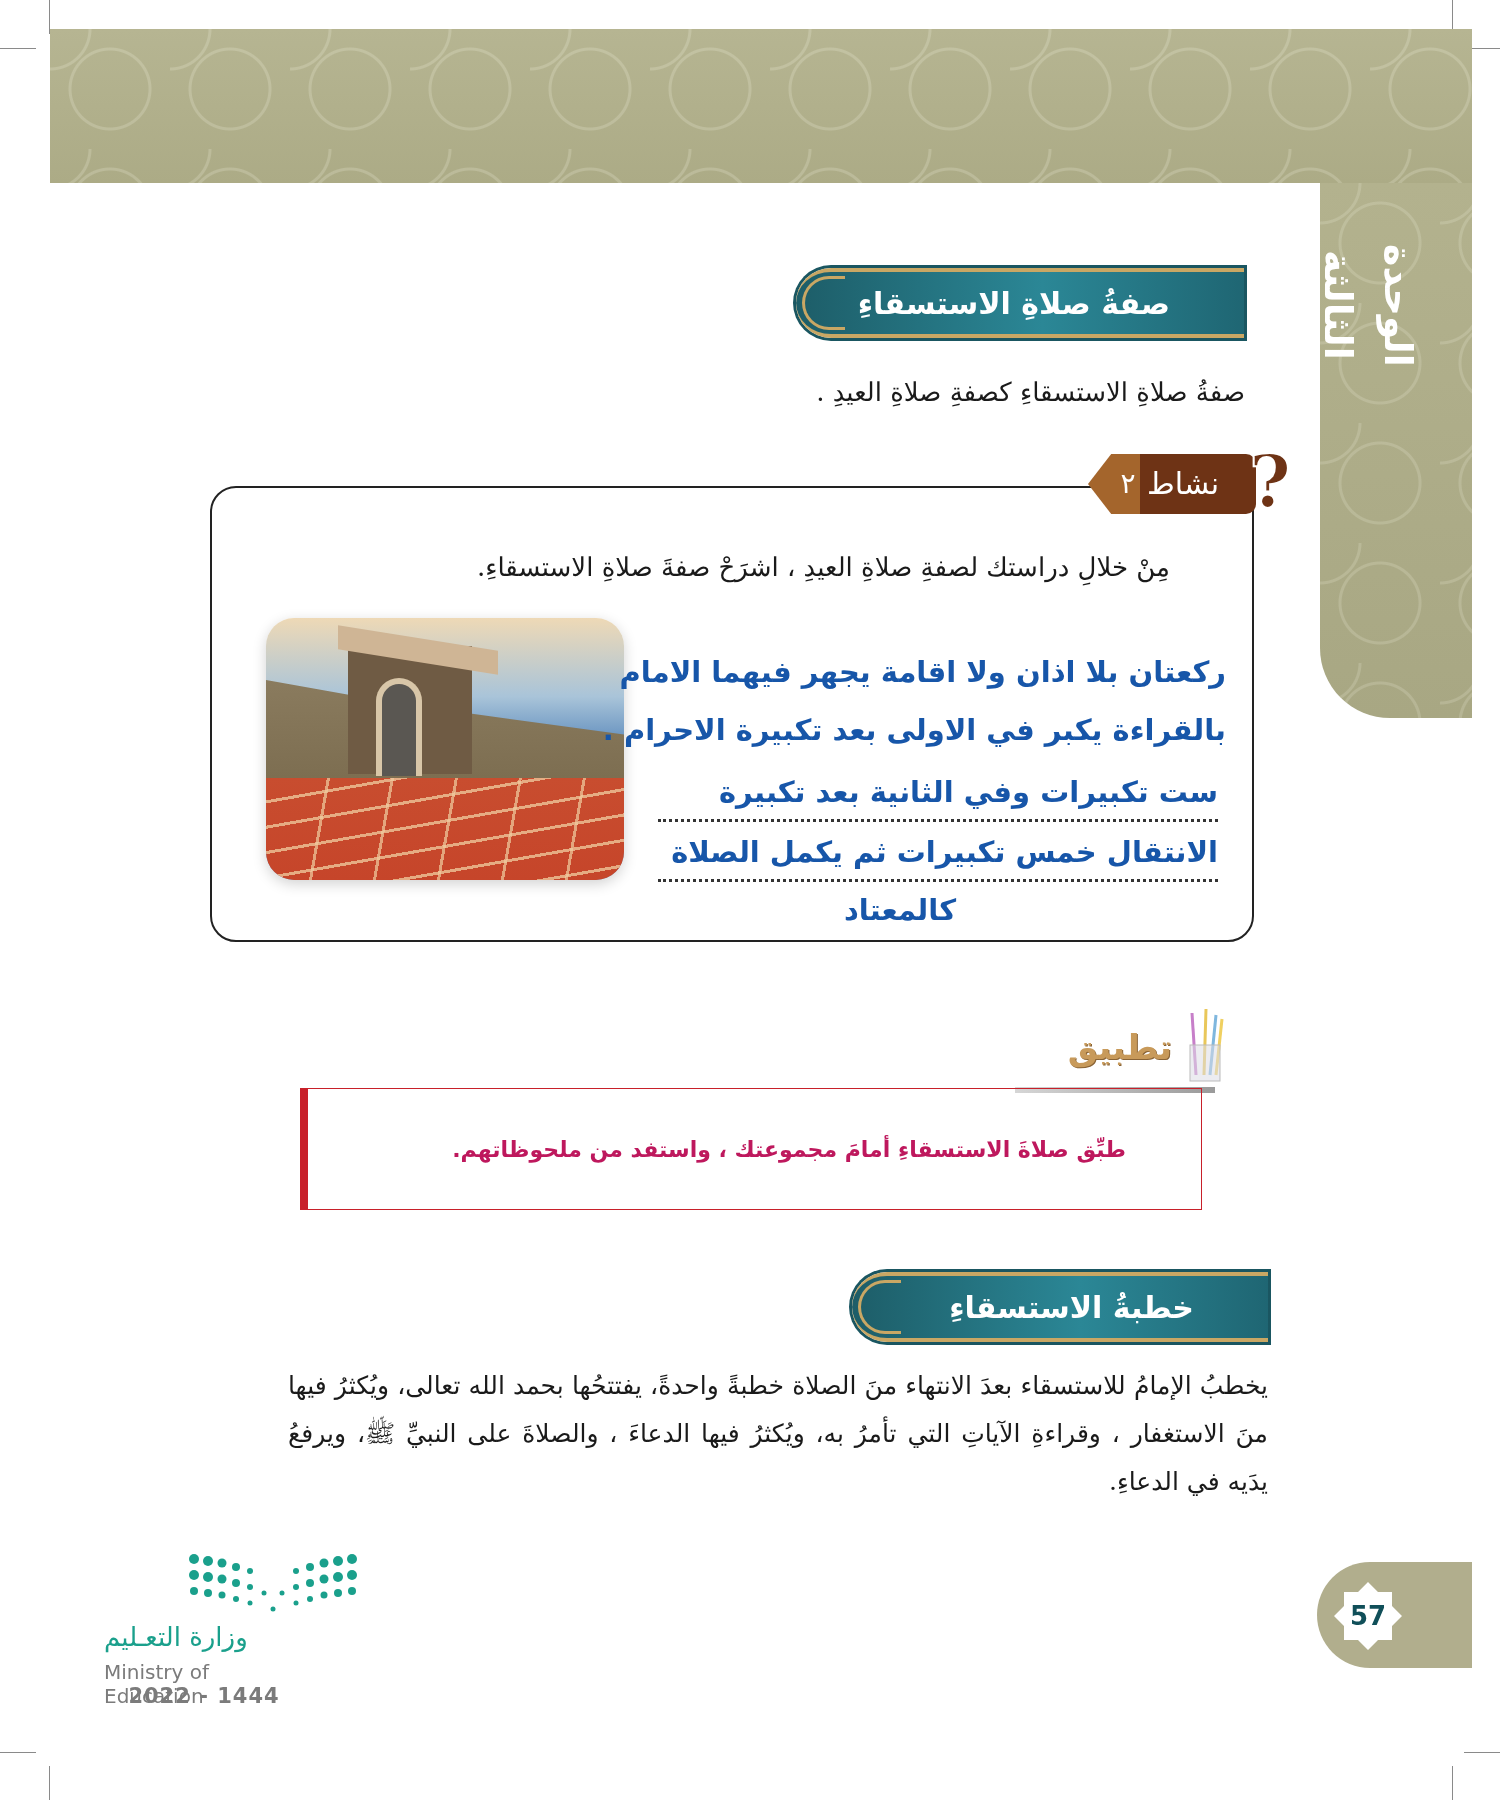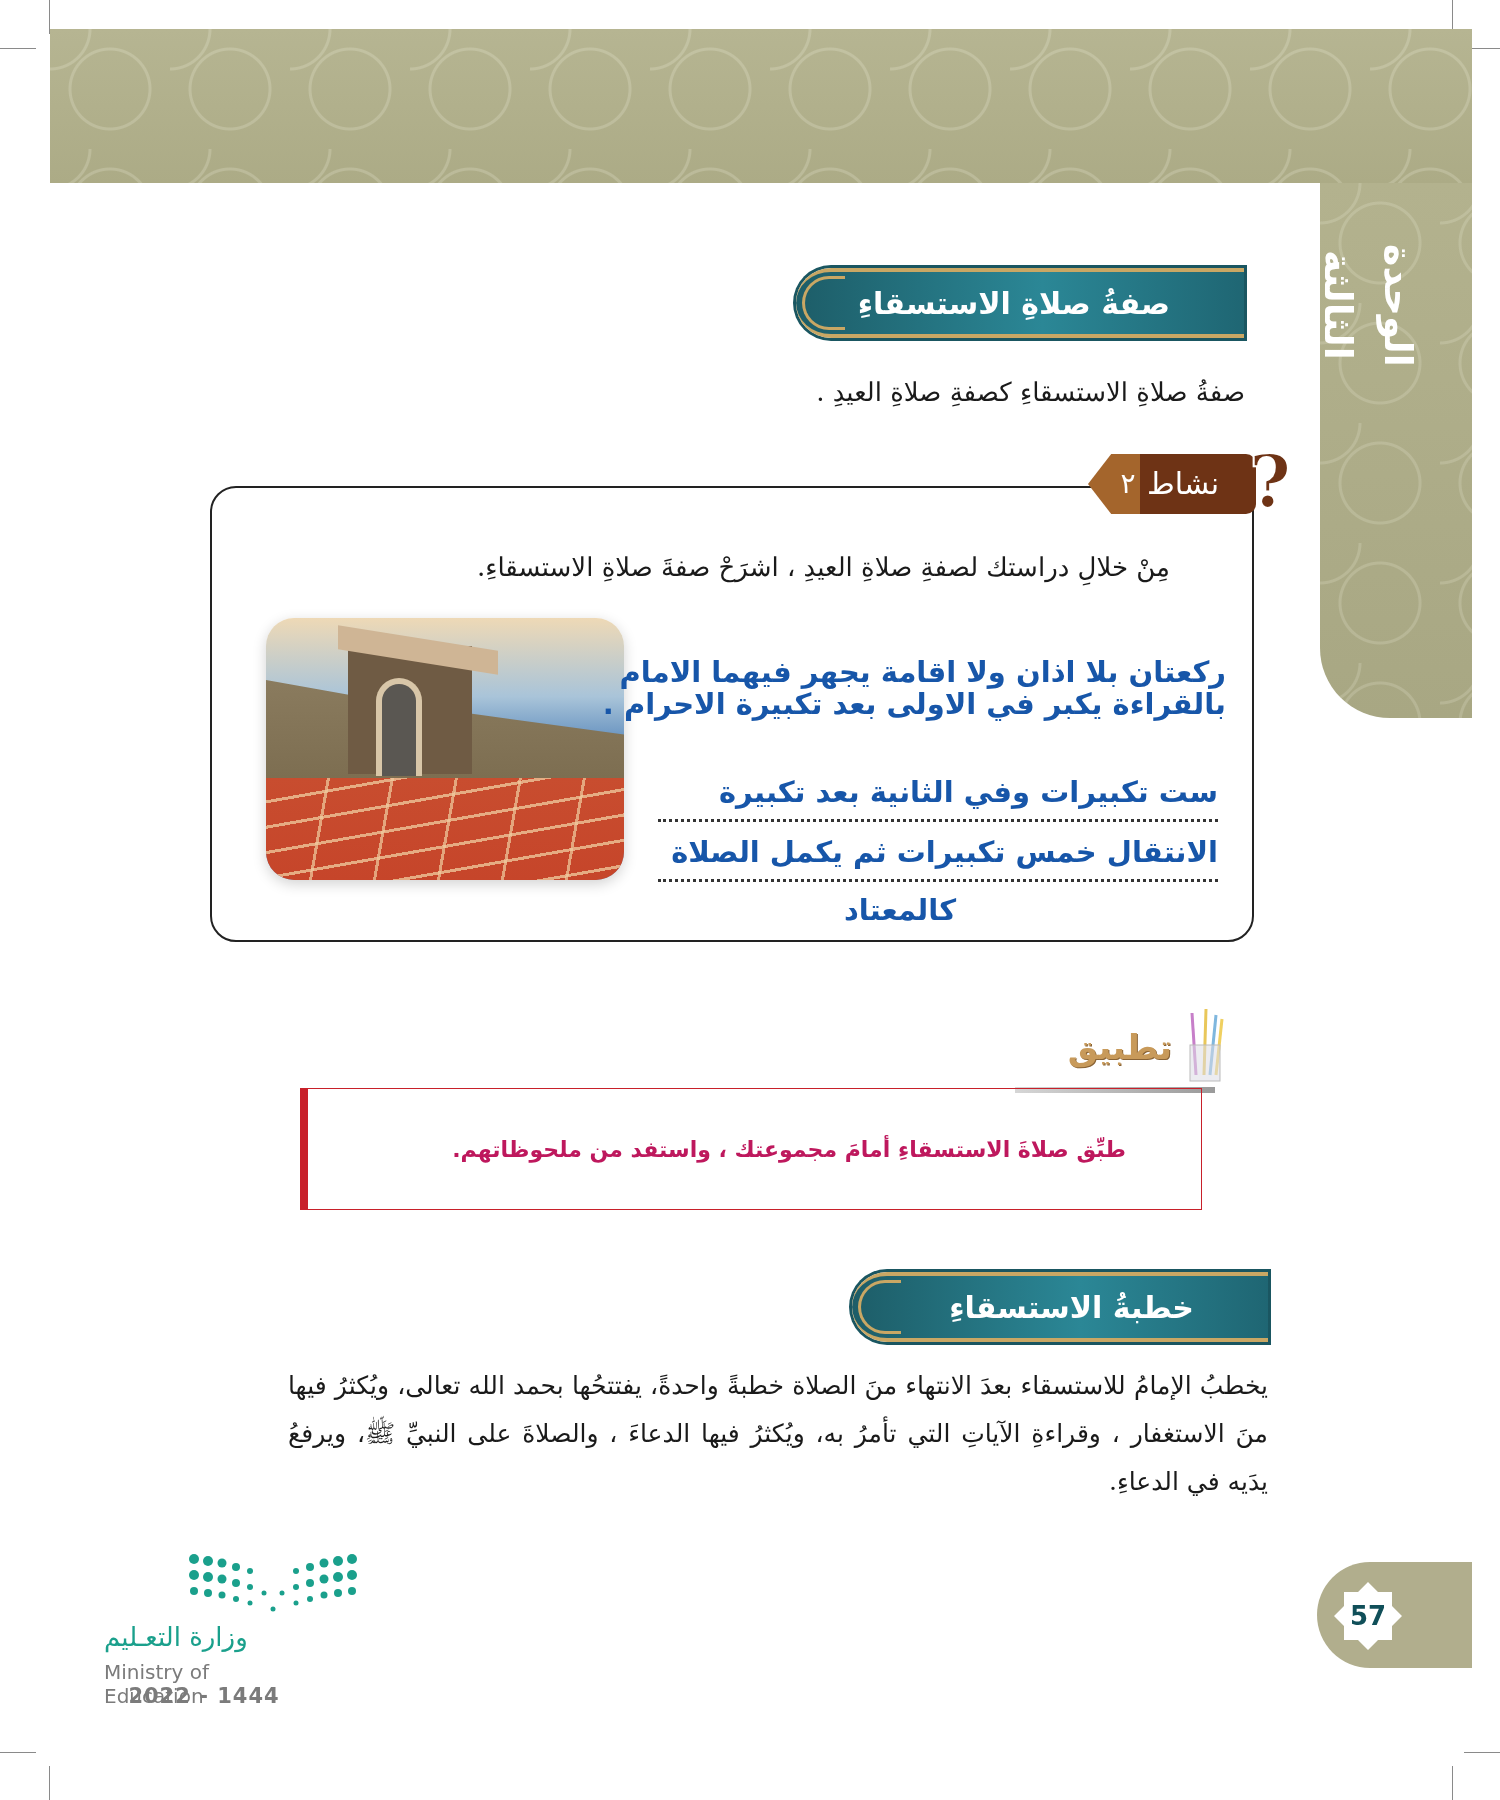--- a/index.html
+++ b/index.html
@@ -128,21 +128,21 @@
   }
 
   .answer {
     position: absolute; right: 274px; width: 600px;
     font-family: "DejaVu Sans", sans-serif; font-weight: bold; font-size: 29px;
     color: #1756a9; text-align: right; line-height: 60px; height: 60px;
     white-space: nowrap;
   }
   .answer.dotted { border-bottom: 3px dotted #333; }
   .a1 { top: 642px; margin-left: 48px; }
-  .a2 { top: 674px; }
+  .a2 { top: 700px; }
   .a3 { top: 762px; right: 282px; width: 560px; }
   .a4 { top: 822px; right: 282px; width: 560px; }
   .a5 { top: 880px; right: 450px; width: 300px; text-align: center; }
 
   
   .app-title {
     position: absolute; left: 1060px; top: 1027px; width: 120px; height: 50px;
     font-family: "DejaVu Sans", sans-serif; font-weight: bold; font-size: 34px;
     color: #c89a5a; text-align: center;
     text-shadow: 1px 1px 0 #8a6436;

